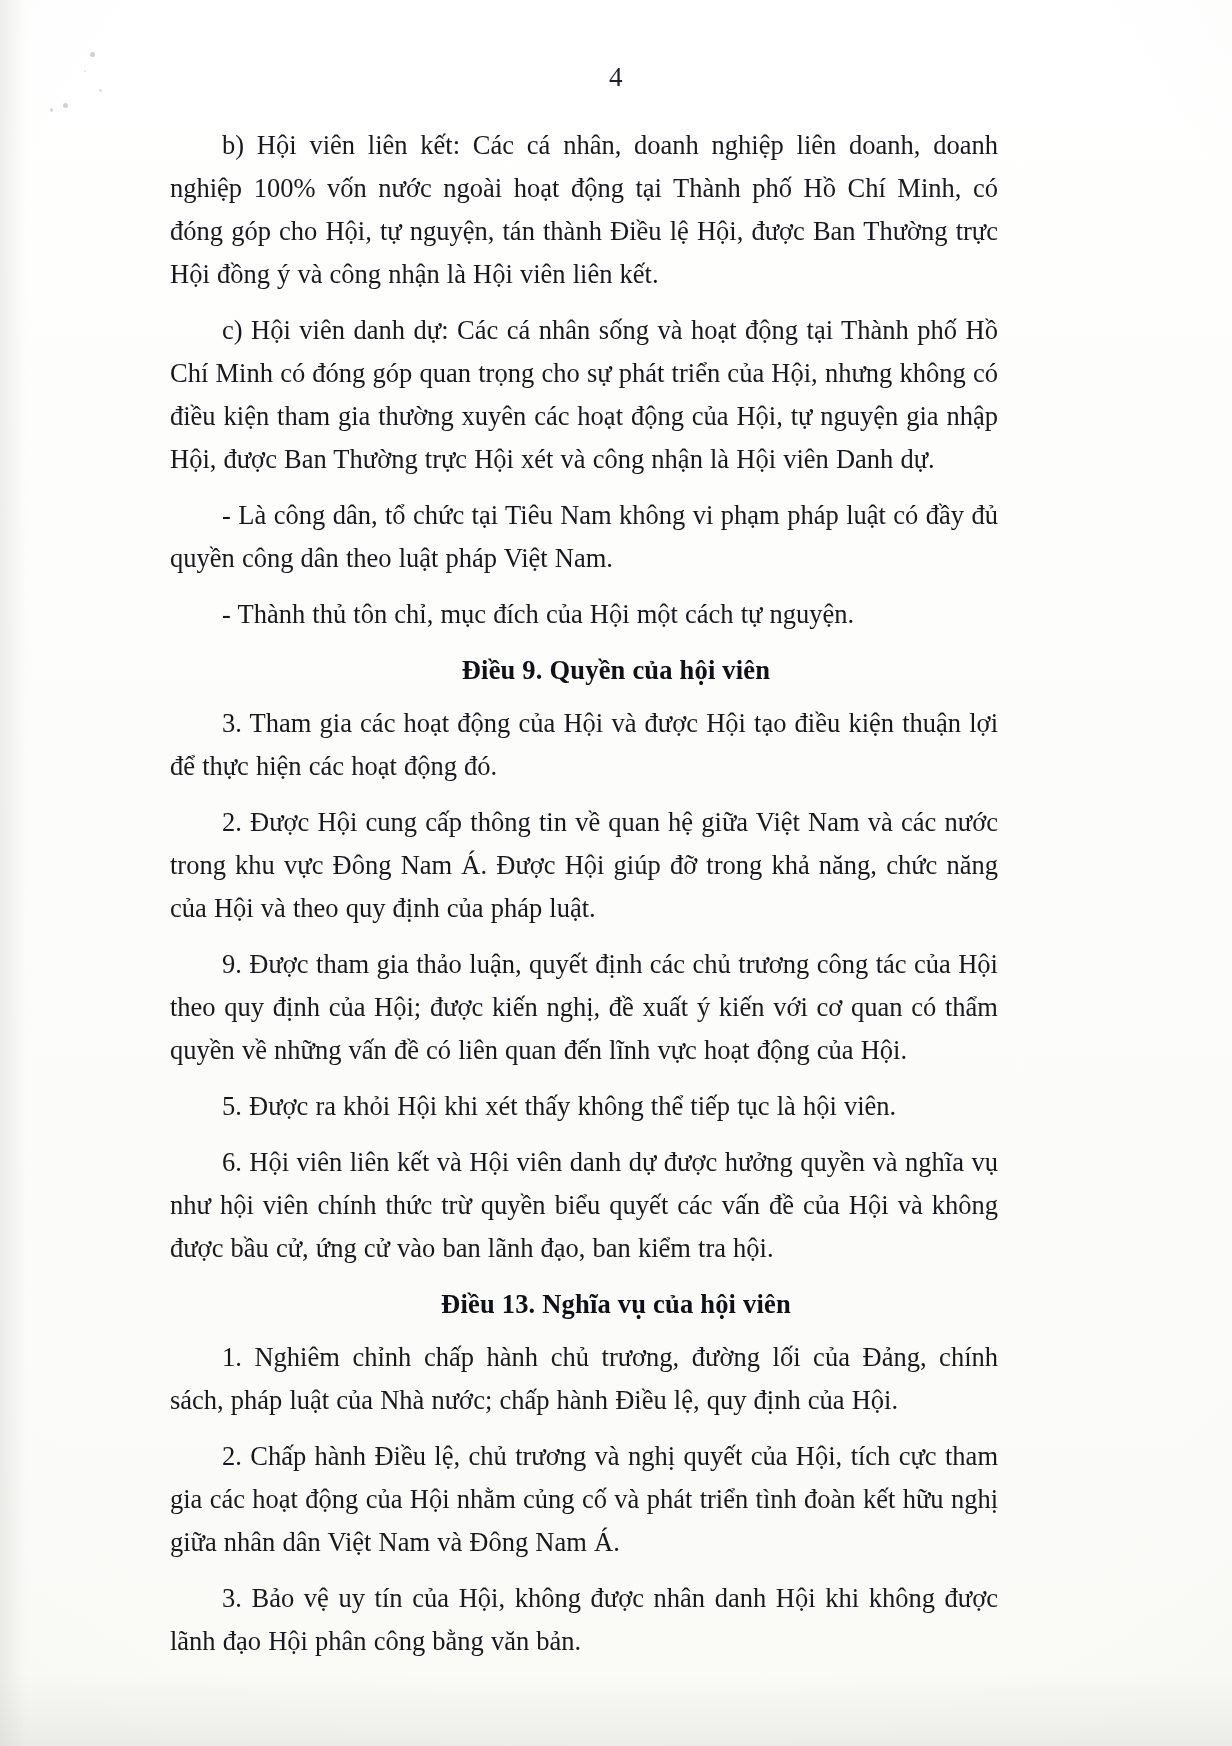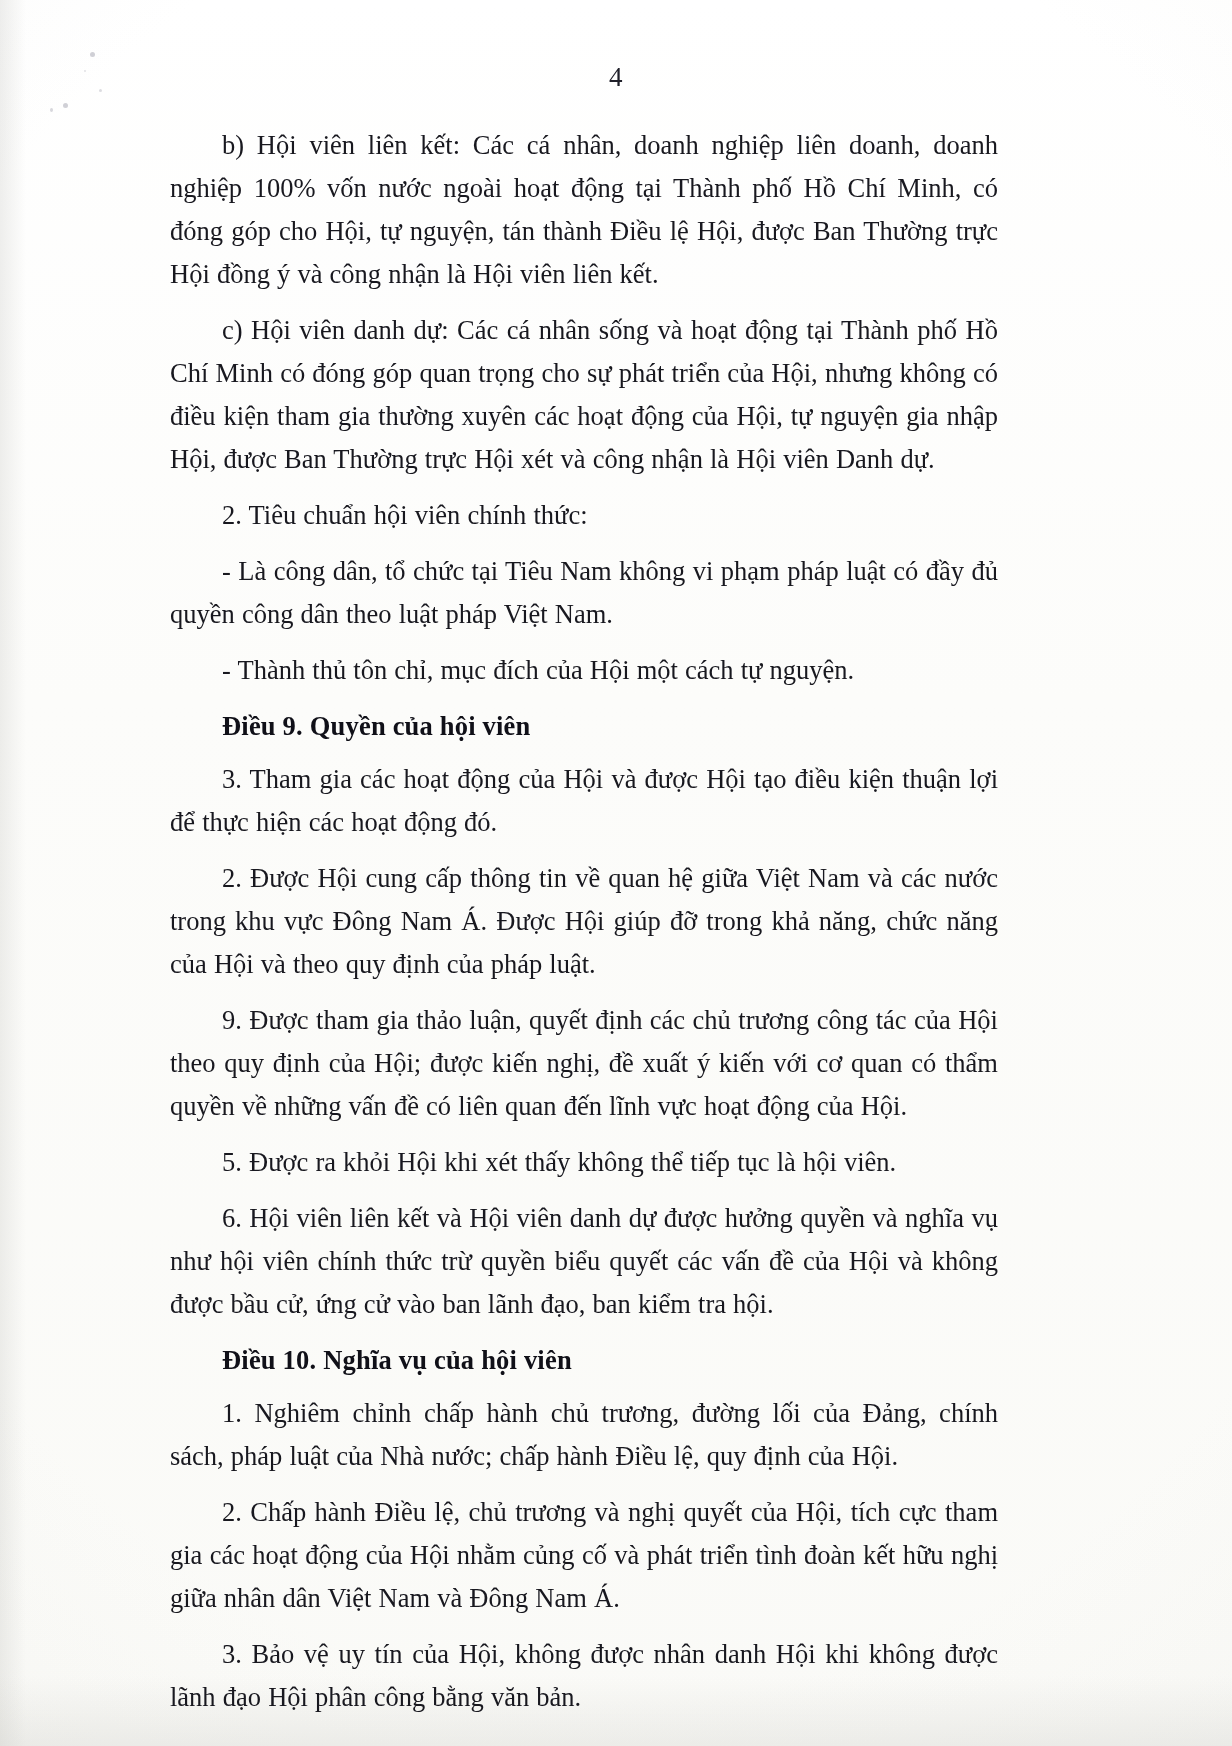--- a/index.html
+++ b/index.html
@@ -80,21 +80,21 @@
   }
   p.para:last-child { margin-bottom: 0; }
 
   h3.article-heading {
     margin: 2px 0 10px 0;
     font-size: 26.5px;
     line-height: 43px;
     font-weight: bold;
     color: #101018;
     text-indent: 52px;
-    text-align: left;
+    text-align: center;
     letter-spacing: 0.2px;
   }
 </style>
 </head>
 <body>
 
 <div class="page">
 
   <div class="scan-tint"></div>
   <div class="scan-edge-left"></div>
@@ -107,40 +107,39 @@
   <span class="speck" style="left:84px;top:70px;width:2px;height:2px;opacity:.35;"></span>
 
   <div class="page-number">4</div>
 
   <div class="content">
 
     <p class="para">b) Hội viên liên kết: Các cá nhân, doanh nghiệp liên doanh, doanh nghiệp 100% vốn nước ngoài hoạt động tại Thành phố Hồ Chí Minh, có đóng góp cho Hội, tự nguyện, tán thành Điều lệ Hội, được Ban Thường trực Hội đồng ý và công nhận là Hội viên liên kết.</p>
 
     <p class="para">c) Hội viên danh dự: Các cá nhân sống và hoạt động tại Thành phố Hồ Chí Minh có đóng góp quan trọng cho sự phát triển của Hội, nhưng không có điều kiện tham gia thường xuyên các hoạt động của Hội, tự nguyện gia nhập Hội, được Ban Thường trực Hội xét và công nhận là Hội viên Danh dự.</p>
 
-    <p class="para">2. Tiêu chuẩn hội viên chính thức:</p>
 
     <p class="para">- Là công dân, tổ chức tại Tiêu Nam không vi phạm pháp luật có đầy đủ quyền công dân theo luật pháp Việt Nam.</p>
 
     <p class="para">- Thành thủ tôn chỉ, mục đích của Hội một cách tự nguyện.</p>
 
     <h3 class="article-heading">Điều 9. Quyền của hội viên</h3>
 
     <p class="para">3. Tham gia các hoạt động của Hội và được Hội tạo điều kiện thuận lợi để thực hiện các hoạt động đó.</p>
 
     <p class="para">2. Được Hội cung cấp thông tin về quan hệ giữa Việt Nam và các nước trong khu vực Đông Nam Á. Được Hội giúp đỡ trong khả năng, chức năng của Hội và theo quy định của pháp luật.</p>
 
     <p class="para">9. Được tham gia thảo luận, quyết định các chủ trương công tác của Hội theo quy định của Hội; được kiến nghị, đề xuất ý kiến với cơ quan có thẩm quyền về những vấn đề có liên quan đến lĩnh vực hoạt động của Hội.</p>
 
 
     <p class="para">5. Được ra khỏi Hội khi xét thấy không thể tiếp tục là hội viên.</p>
 
     <p class="para">6. Hội viên liên kết và Hội viên danh dự được hưởng quyền và nghĩa vụ như hội viên chính thức trừ quyền biểu quyết các vấn đề của Hội và không được bầu cử, ứng cử vào ban lãnh đạo, ban kiểm tra hội.</p>
 
-    <h3 class="article-heading">Điều 10. Nghĩa vụ của hội viên</h3>
+    <h3 class="article-heading">Điều 13. Nghĩa vụ của hội viên</h3>
 
     <p class="para">1. Nghiêm chỉnh chấp hành chủ trương, đường lối của Đảng, chính sách, pháp luật của Nhà nước; chấp hành Điều lệ, quy định của Hội.</p>
 
     <p class="para">2. Chấp hành Điều lệ, chủ trương và nghị quyết của Hội, tích cực tham gia các hoạt động của Hội nhằm củng cố và phát triển tình đoàn kết hữu nghị giữa nhân dân Việt Nam và Đông Nam Á.</p>
 
     <p class="para">3. Bảo vệ uy tín của Hội, không được nhân danh Hội khi không được lãnh đạo Hội phân công bằng văn bản.</p>
 
   </div>
 </div>
 

